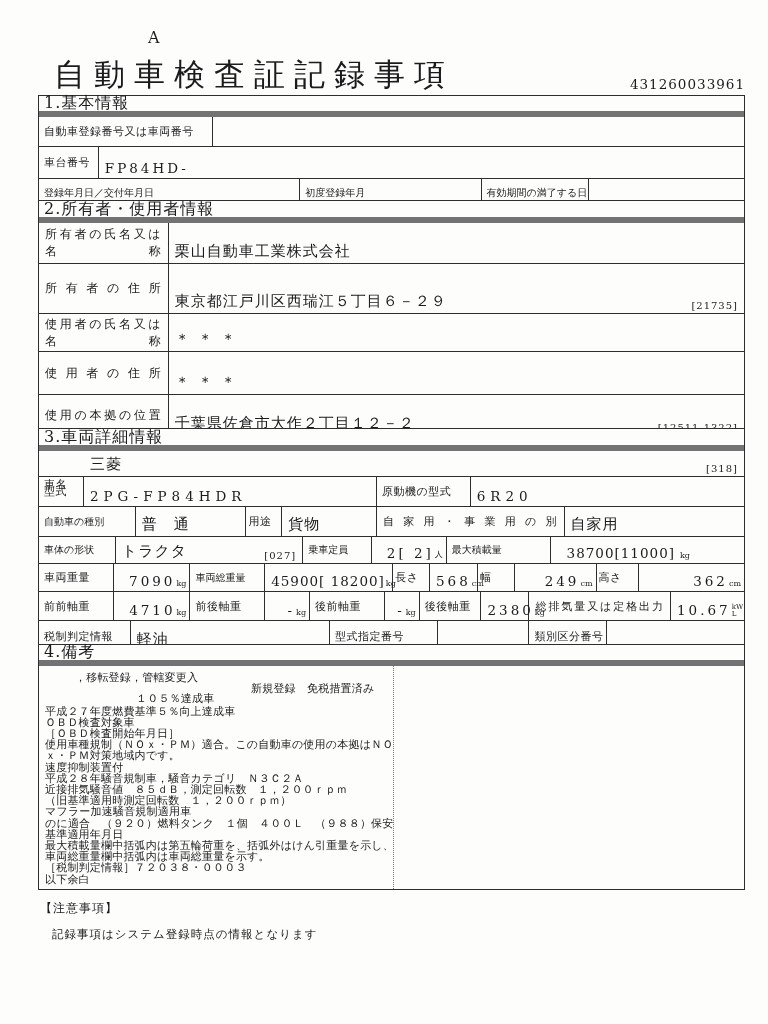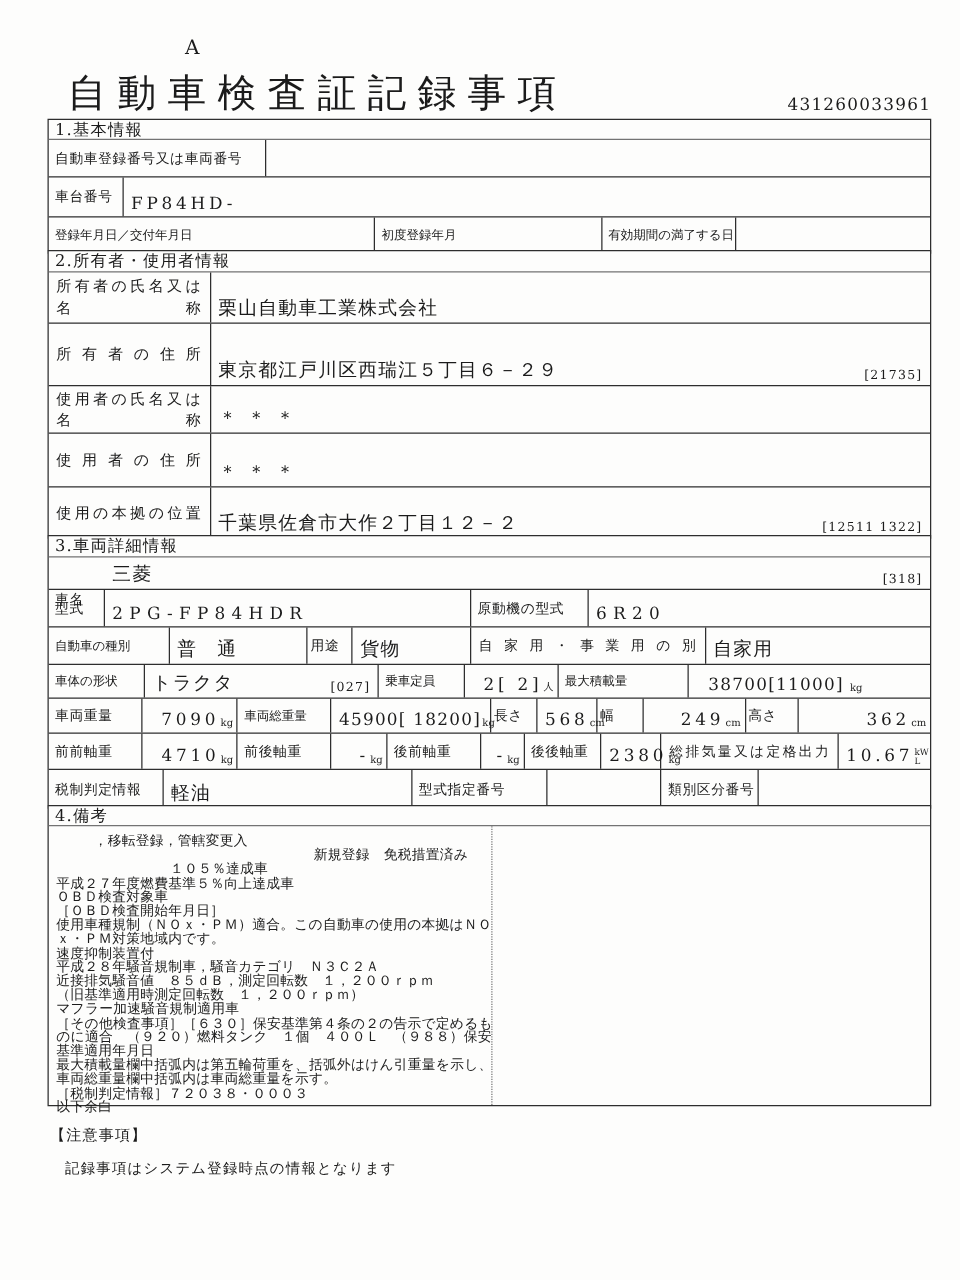--- a/index.html
+++ b/index.html
@@ -2,22 +2,22 @@
 <html><head>
 <meta charset="utf-8">
 <style>
   html,body{margin:0;padding:0;background:#e8e8e6;}
   .page{position:relative;width:768px;height:1024px;margin:0 auto;background:#fdfdfc;
         font-family:"DejaVu Serif","Liberation Serif",serif;color:#1b1b1b;overflow:hidden;}
   .corner-a{position:absolute;top:28px;left:148px;font-size:16px;letter-spacing:1px;}
   .doc-title{position:absolute;top:54px;left:54px;font-size:31px;letter-spacing:9px;white-space:nowrap;}
   .doc-serial{position:absolute;top:76px;right:23px;font-size:13.5px;letter-spacing:1px;}
   .tbl{position:absolute;left:38px;width:707px;border:1px solid #2e2e2e;box-sizing:border-box;background:#fdfdfc;}
-  .sec-head{height:15px;display:flex;align-items:center;font-size:13px;padding-left:5px;
-            border-bottom:1px solid #737373;letter-spacing:1px;}
+  .sec-head{height:15px;display:flex;align-items:center;font-size:16px;padding-left:5px;
+            border-bottom:6px solid #737373;letter-spacing:1px;}
   .row{display:flex;border-bottom:1px solid #2e2e2e;box-sizing:border-box;}
   .row:last-child{border-bottom:none;}
   .c{border-right:1px solid #2e2e2e;box-sizing:border-box;display:flex;position:relative;overflow:visible;}
   .c.last{border-right:none;}
   .lbl{font-size:11px;align-self:center;padding:0 5px;letter-spacing:0.5px;white-space:nowrap;}
   .lbl.sm{font-size:10px;letter-spacing:0;}
   .jlbl{font-size:12px;align-self:center;width:100%;padding:0 6px;box-sizing:border-box;
         text-align:justify;text-align-last:justify;letter-spacing:1px;}
   .val{font-size:15px;align-self:flex-end;padding:0 4px 2px 6px;letter-spacing:1px;white-space:pre;}
   .val.lat{letter-spacing:3px;font-size:13.5px;}
@@ -298,32 +298,31 @@
     </div>
   </div>
 
   <div class="tbl" style="top:644px;">
     <div class="sec-head">4.備考</div>
     <div class="remarks">
       <div class="dotline"></div>
       <div class="remarks-text">
           <div class="remark-line" style="padding-left: 30px;">，移転登録，管轄変更入</div>
           <div class="remark-line" style="padding-left: 206px;">新規登録　免税措置済み</div>
-          <div class="remark-line" style="padding-left: 91px;">１０５％達成車</div>
+          <div class="remark-line" style="padding-left: 91px; font-family: Liberation Mono, monospace;">１０５％達成車</div>
           <div class="remark-line">平成２７年度燃費基準５％向上達成車</div>
           <div class="remark-line">ＯＢＤ検査対象車</div>
           <div class="remark-line">［ＯＢＤ検査開始年月日］</div>
           <div class="remark-line">使用車種規制（ＮＯｘ・ＰＭ）適合。この自動車の使用の本拠はＮＯ</div>
           <div class="remark-line">ｘ・ＰＭ対策地域内です。</div>
           <div class="remark-line">速度抑制装置付</div>
           <div class="remark-line">平成２８年騒音規制車，騒音カテゴリ　Ｎ３Ｃ２Ａ</div>
           <div class="remark-line">近接排気騒音値　８５ｄＢ，測定回転数　１，２００ｒｐｍ</div>
           <div class="remark-line">（旧基準適用時測定回転数　１，２００ｒｐｍ）</div>
           <div class="remark-line">マフラー加速騒音規制適用車</div>
-          <div class="remark-line">［その他検査事項］［６３０］保安基準第４条の２の告示で定めるも</div>
           <div class="remark-line">のに適合　（９２０）燃料タンク　１個　４００Ｌ　（９８８）保安</div>
           <div class="remark-line">基準適用年月日</div>
           <div class="remark-line">最大積載量欄中括弧内は第五輪荷重を、括弧外はけん引重量を示し、</div>
           <div class="remark-line">車両総重量欄中括弧内は車両総重量を示す。</div>
           <div class="remark-line">［税制判定情報］７２０３８・０００３</div>
           <div class="remark-line">以下余白</div>
         </div>
     </div>
   </div>
 

